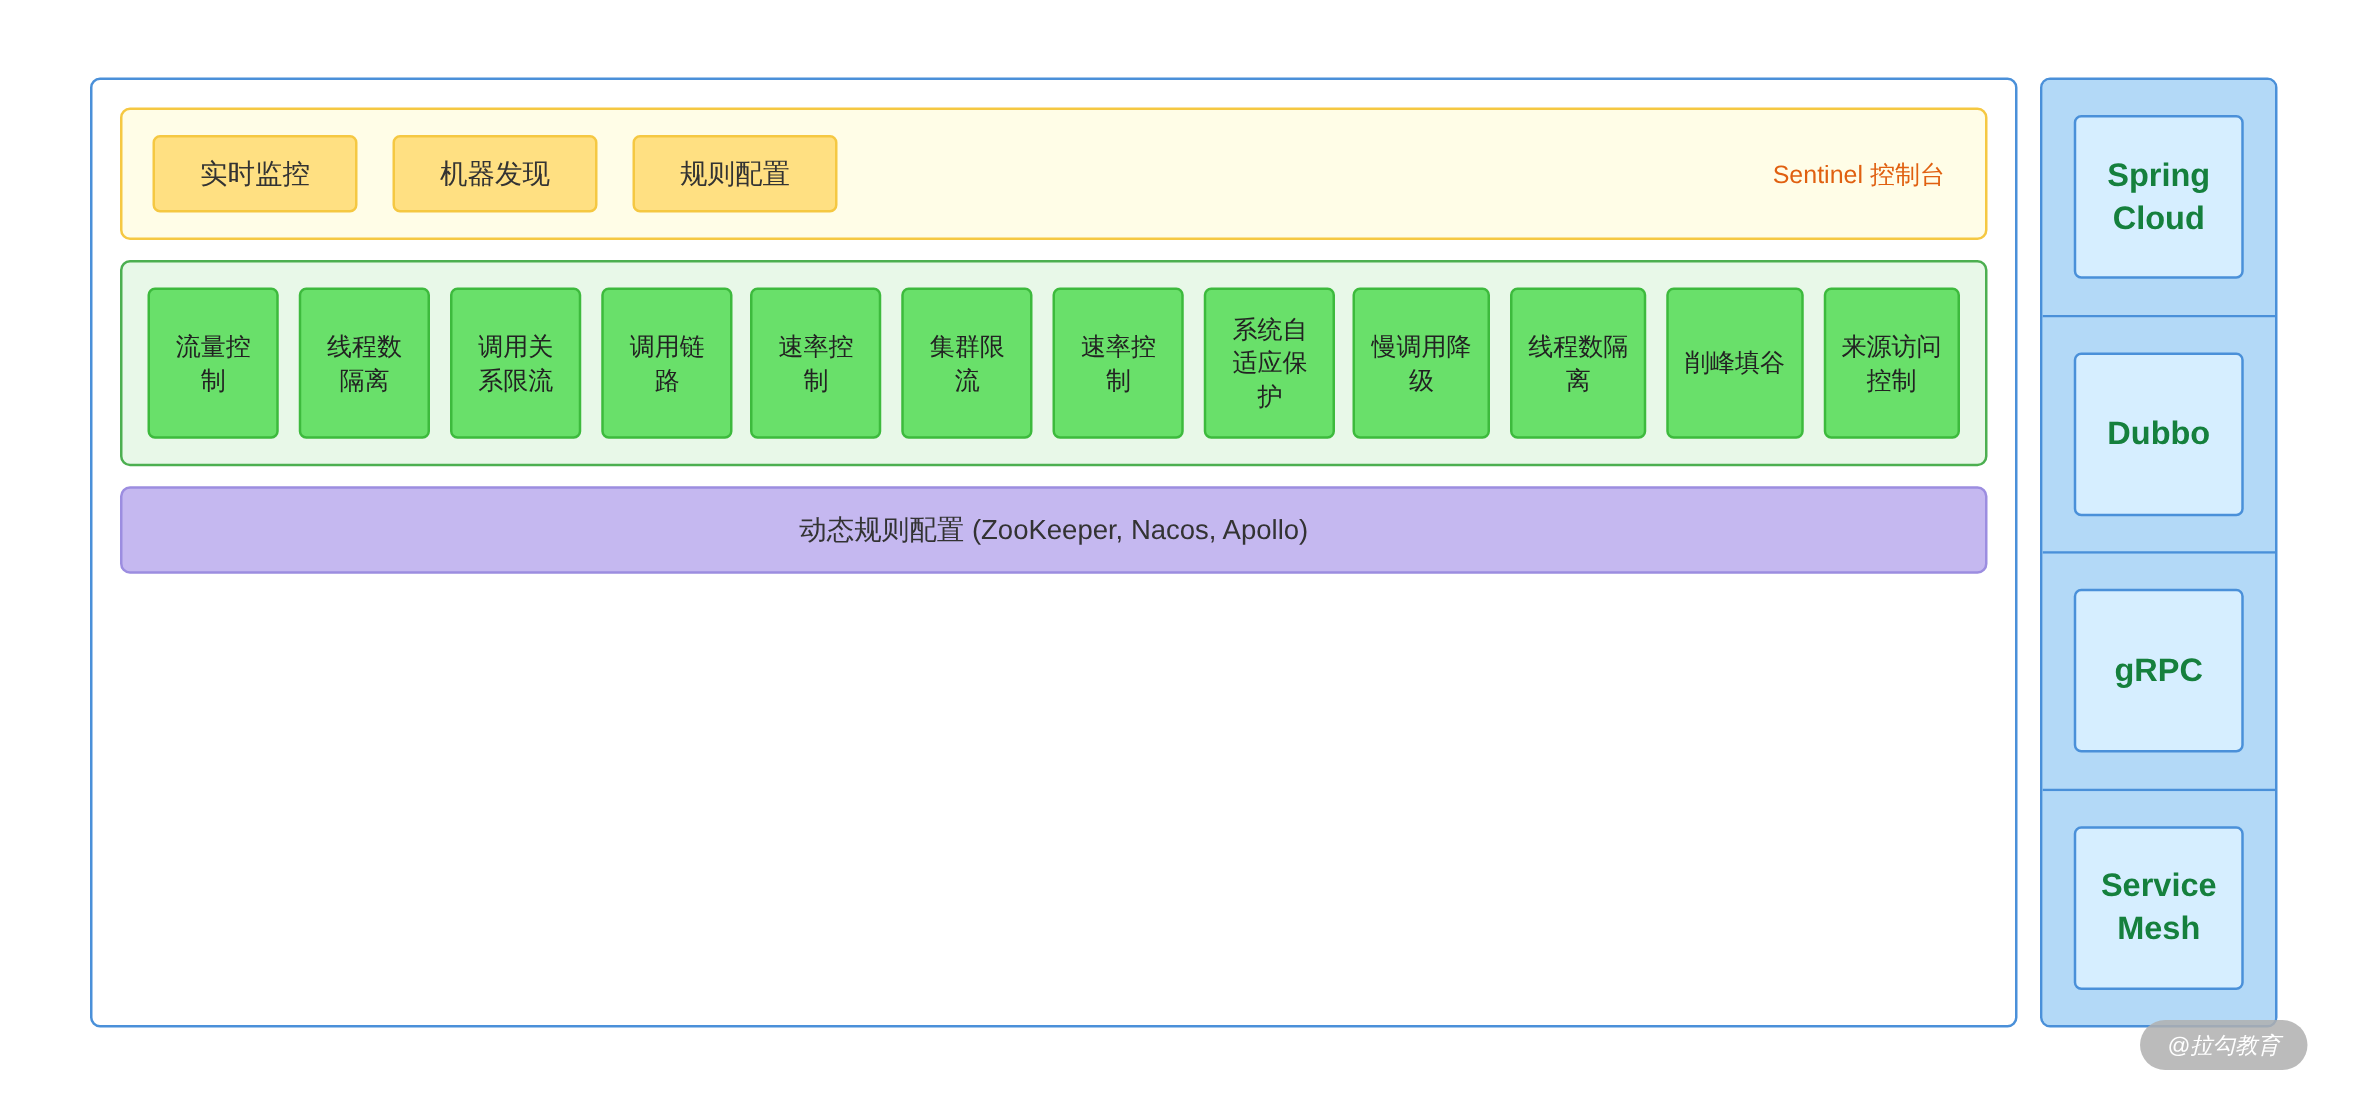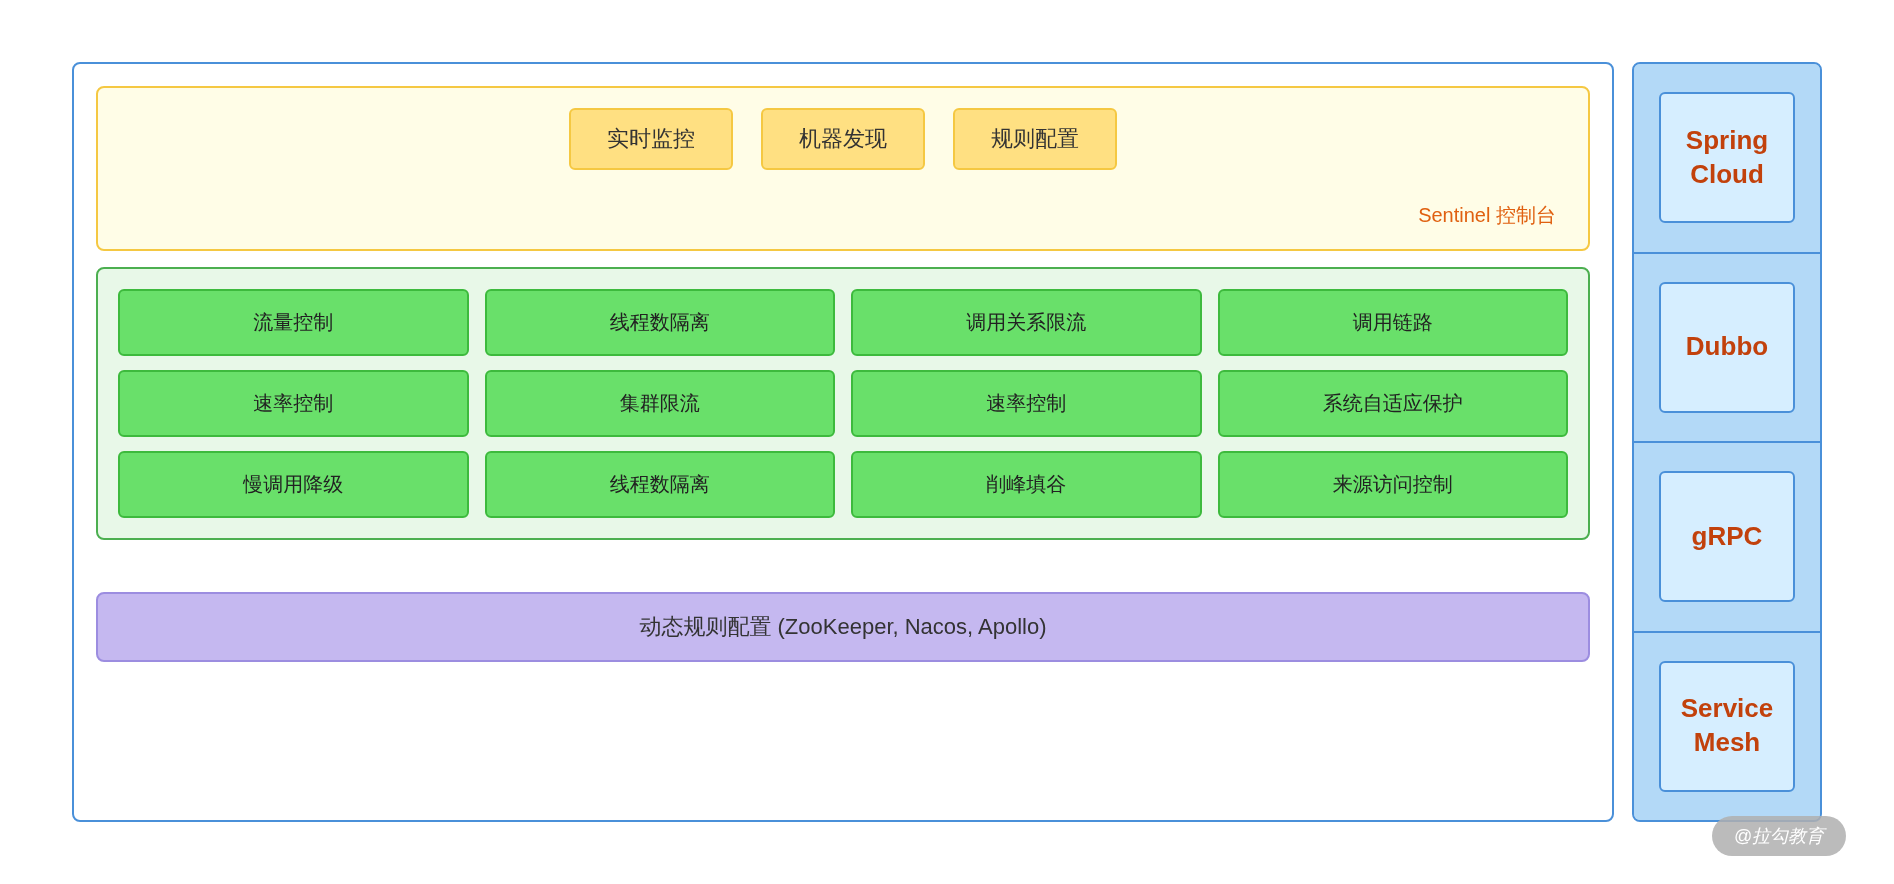--- a/index.html
+++ b/index.html
@@ -34,21 +34,21 @@
       gap: 16px;
     }
 
     
     .sentinel-section {
       background: #fffde7;
       border: 2px solid #f5c842;
       border-radius: 8px;
       padding: 20px 24px;
       display: flex;
-      flex-direction: column;
+      flex-direction: row;
       align-items: center;
       gap: 32px;
     }
 
     .sentinel-boxes {
       display: flex;
       flex-direction: row;
       gap: 28px;
       flex: 1;
     }
@@ -74,21 +74,21 @@
       padding-right: 8px;
     }
 
     
     .green-section {
       background: #e8f8e8;
       border: 2px solid #4caf50;
       border-radius: 8px;
       padding: 20px 20px;
       display: flex;
-      flex-direction: column;
+      flex-direction: row;
       gap: 14px;
     }
 
     .green-row {
       display: flex;
       flex-direction: row;
       gap: 16px;
     }
 
     .green-box {
@@ -110,21 +110,20 @@
     
     .purple-section {
       background: #c5b8f0;
       border: 2px solid #9c8de0;
       border-radius: 8px;
       padding: 18px 24px;
       font-size: 22px;
       font-weight: 500;
       color: #333;
       text-align: center;
-      margin-top: 36px;
     }
 
     
     .right-sidebar {
       width: 190px;
       display: flex;
       flex-direction: column;
       gap: 0;
       border: 2.5px solid #4a90d9;
       border-radius: 8px;
@@ -155,21 +154,21 @@
       background: #d6eeff;
       border: 2px solid #4a90d9;
       border-radius: 6px;
       width: 80%;
       height: 80%;
       display: flex;
       align-items: center;
       justify-content: center;
       font-size: 26px;
       font-weight: 600;
-      color: #c2410c;
+      color: #15803d;
       text-align: center;
       line-height: 1.3;
       padding: 8px;
     }
 
     
     .watermark {
       position: fixed;
       bottom: 28px;
       right: 48px;

